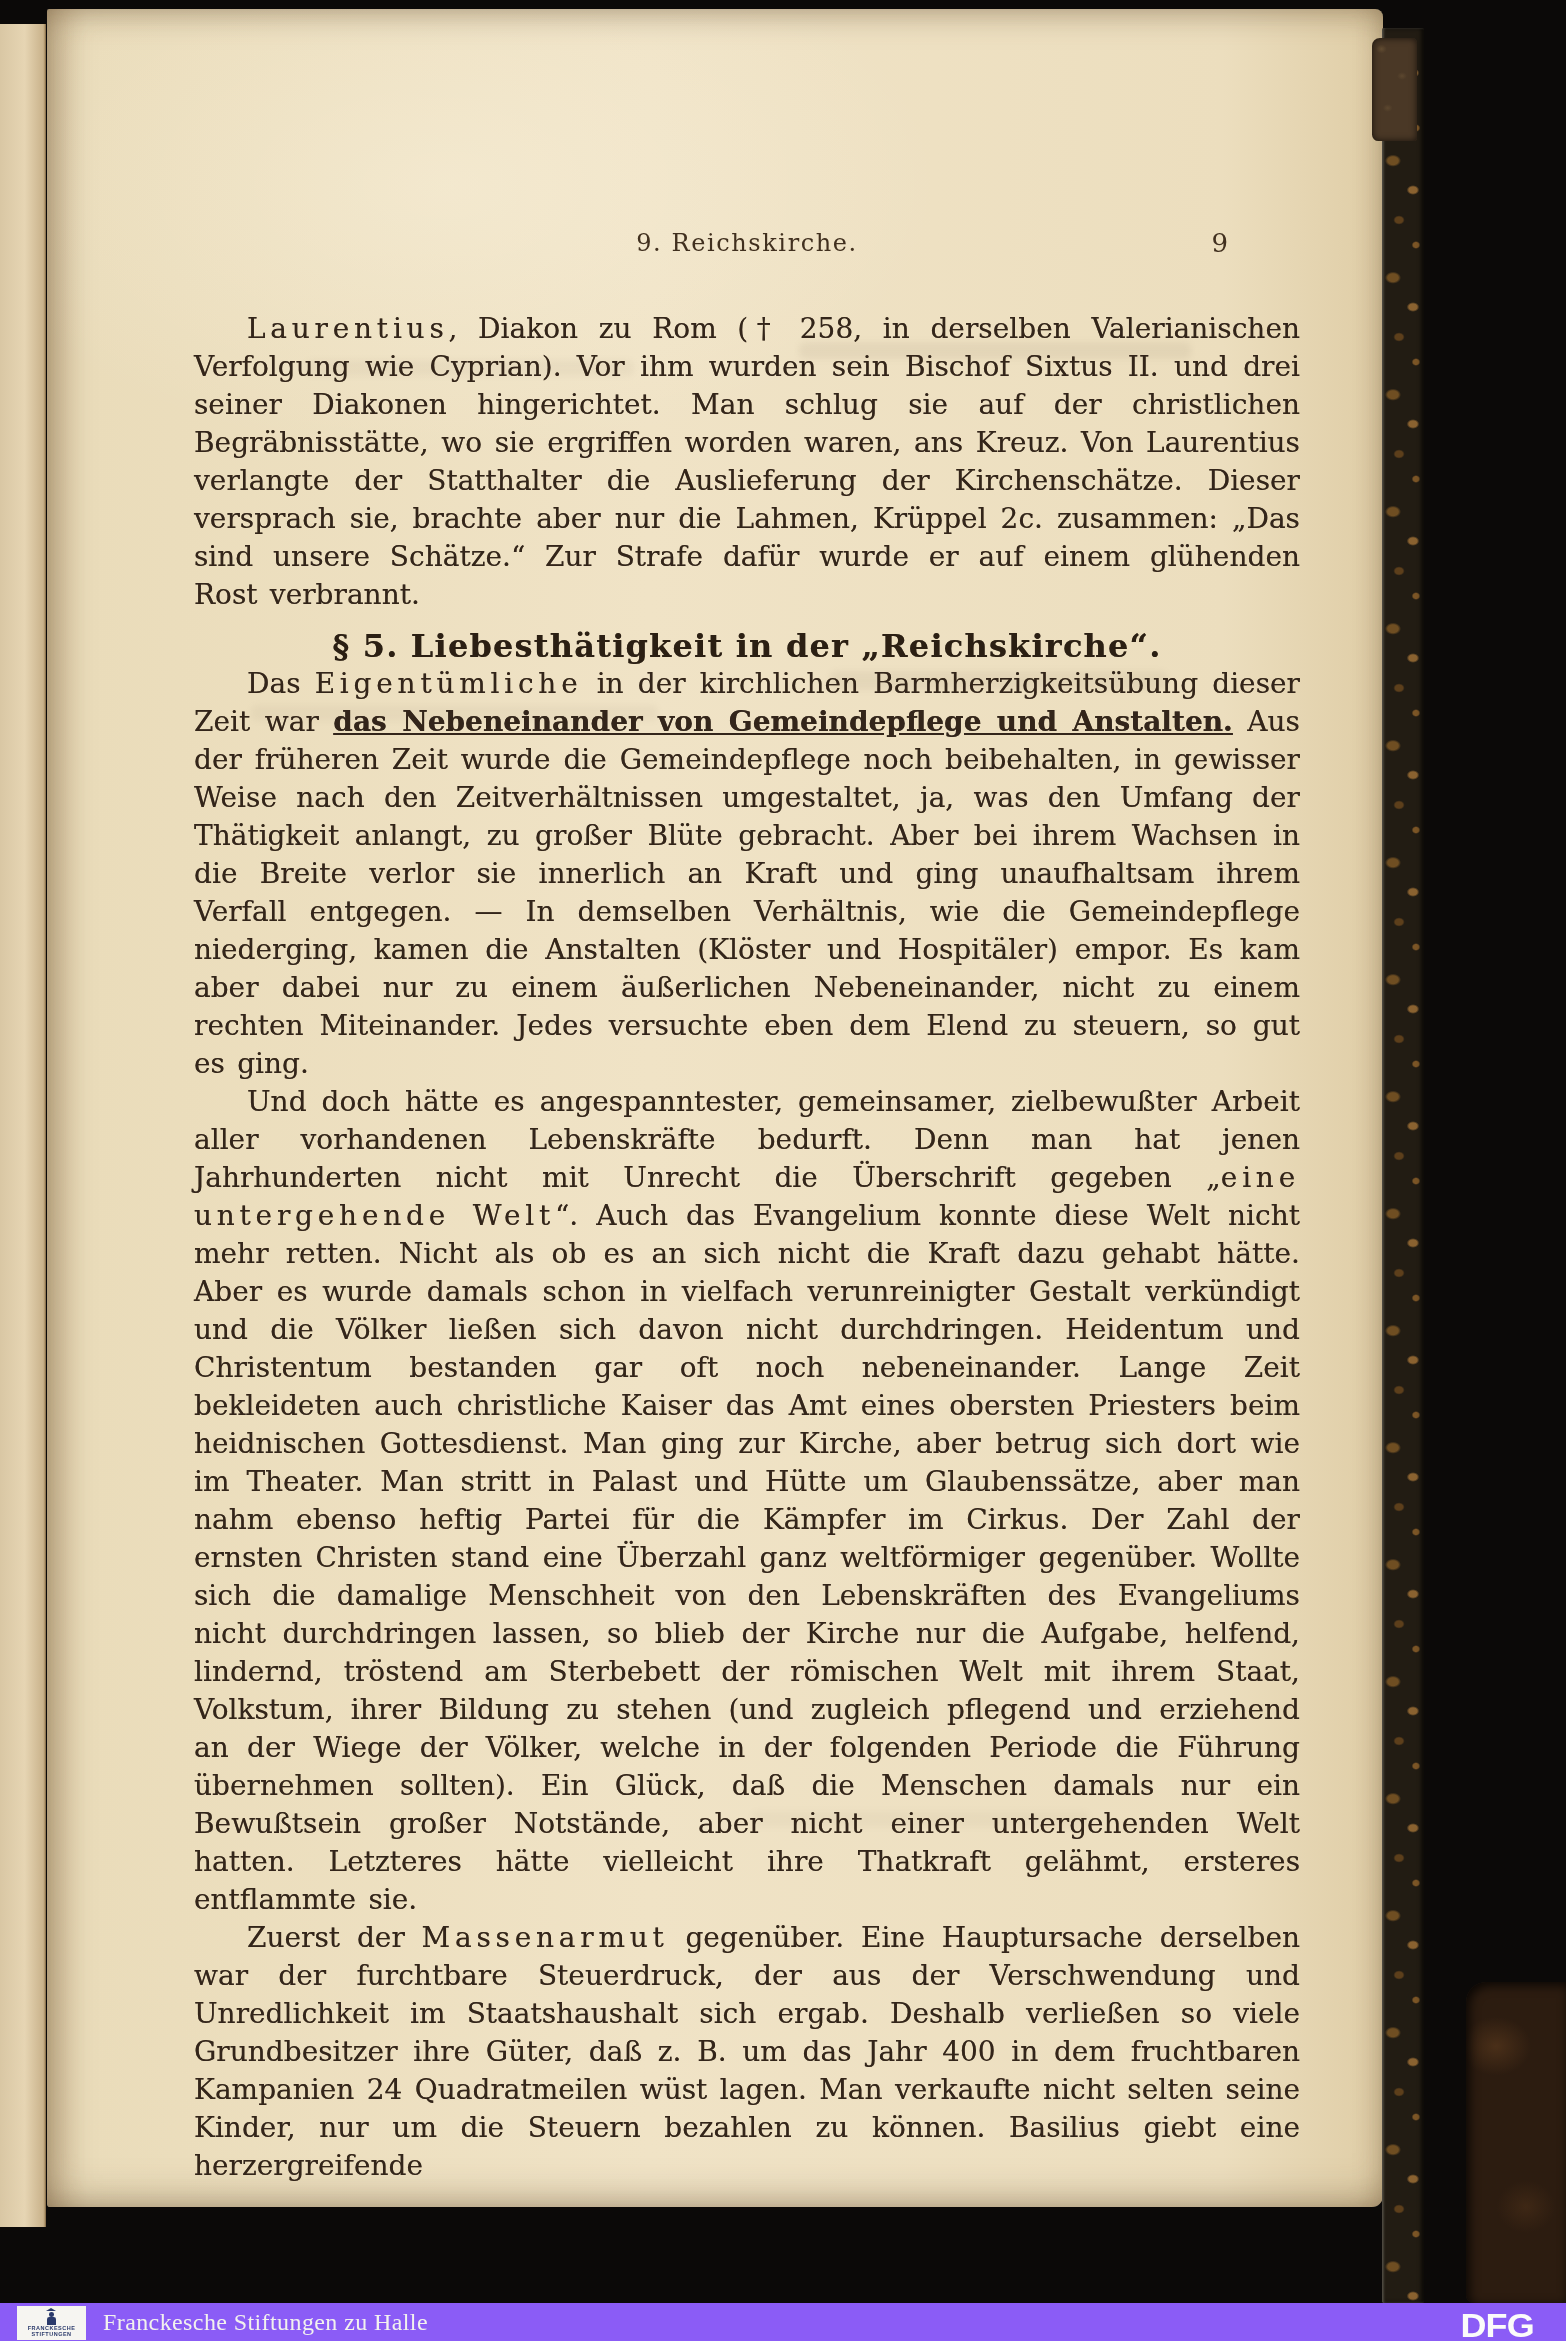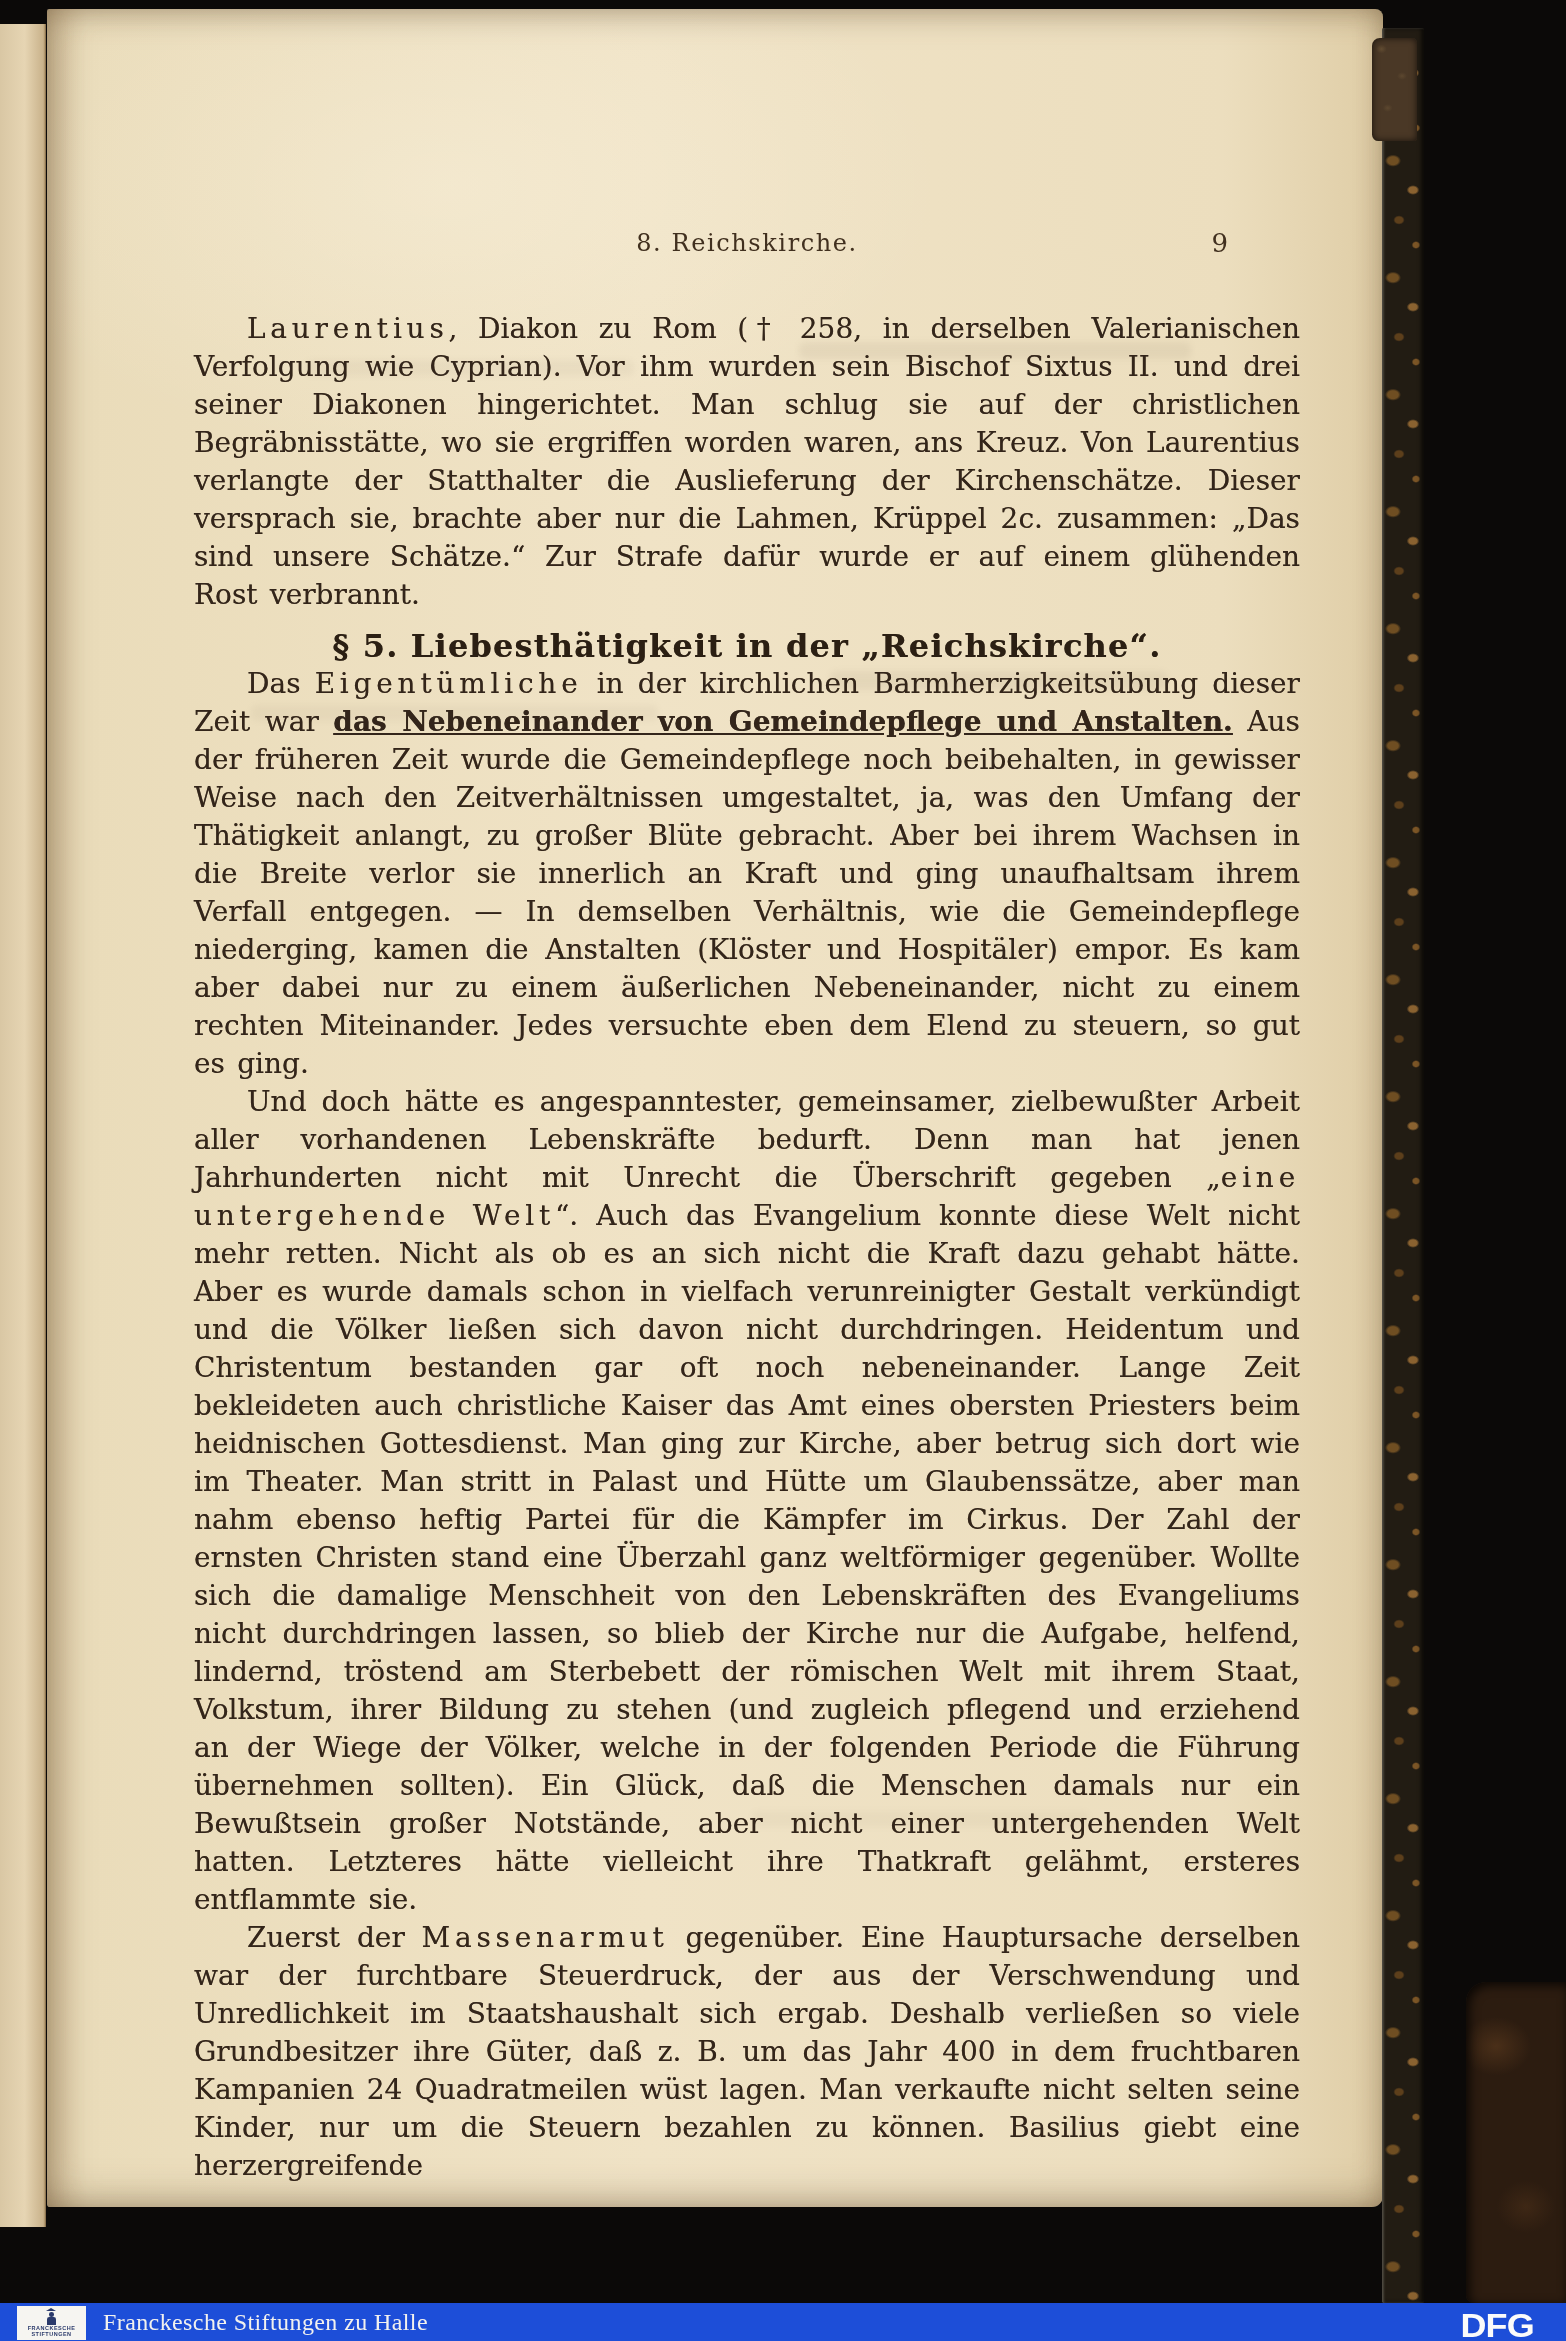--- a/index.html
+++ b/index.html
@@ -91,21 +91,21 @@
     background:
       radial-gradient(47px 39px at 30% 20%, rgba(110,70,35,.45), rgba(0,0,0,0) 75%),
       radial-gradient(39px 35px at 60% 70%, rgba(95,60,30,.35), rgba(0,0,0,0) 75%),
       #2c1c10;
     border-radius:20.4px 0 0 7.8px;
     box-shadow:inset 3.1px 3.1px 11px rgba(0,0,0,.8);
   }
   
   .footer-bar{
     position:absolute;left:0;top:2303px;width:1567px;height:39px;
-    background:#1d4ed8;display:flex;align-items:center;
+    background:#8b5cf6;display:flex;align-items:center;
   }
   .logo-box{
     position:absolute;left:17px;top:3.1px;width:69px;height:34px;
     background:#f6f5f1;display:flex;flex-direction:column;align-items:center;
     padding-top:1.6px;box-sizing:border-box;
   }
   .logo-fig{position:relative;width:15.7px;height:17px;}
   .logo-fig .roof{
     position:absolute;left:2.3px;top:0;width:0;height:0;
     border-left:5.5px solid transparent;border-right:5.5px solid transparent;
@@ -142,21 +142,21 @@
 
 <div class="page">
   <div class="ghost g1"></div>
   <div class="ghost g2"></div>
   <div class="ghost g3"></div>
   <div class="ghost g4"></div>
   <div class="ghost g5"></div>
 
   <div class="col">
     <div class="running-head">
-      <span class="running-title">8. Reichskirche.</span>
+      <span class="running-title">9. Reichskirche.</span>
       <span class="page-number">9</span>
     </div>
 
     <p class="para first"><span class="r-sperr">Laurentius</span><span class="r-plain">, Diakon zu Rom († 258, in derselben Valerianischen Verfolgung wie Cyprian). Vor ihm wurden sein Bischof Sixtus II. und drei seiner Diakonen hingerichtet. Man schlug sie auf der christlichen Begräbnisstätte, wo sie ergriffen worden waren, ans Kreuz. Von Laurentius verlangte der Statthalter die Auslieferung der Kirchenschätze. Dieser versprach sie, brachte aber nur die Lahmen, Krüppel 2c. zusammen: „Das sind unsere Schätze.“ Zur Strafe dafür wurde er auf einem glühenden Rost verbrannt.</span></p>
 
     <h2 class="sec-head">§ 5. Liebesthätigkeit in der „Reichskirche“.</h2>
 
     <p class="para"><span class="r-plain">Das </span><span class="r-sperr">Eigentümliche</span><span class="r-plain"> in der kirchlichen Barmherzigkeitsübung dieser Zeit war </span><span class="r-bold">das Nebeneinander von Gemeindepflege und Anstalten.</span><span class="r-plain"> Aus der früheren Zeit wurde die Gemeindepflege noch beibehalten, in gewisser Weise nach den Zeitverhältnissen umgestaltet, ja, was den Umfang der Thätigkeit anlangt, zu großer Blüte gebracht. Aber bei ihrem Wachsen in die Breite verlor sie innerlich an Kraft und ging unaufhaltsam ihrem Verfall entgegen. — In demselben Verhältnis, wie die Gemeindepflege niederging, kamen die Anstalten (Klöster und Hospitäler) empor. Es kam aber dabei nur zu einem äußerlichen Nebeneinander, nicht zu einem rechten Miteinander. Jedes versuchte eben dem Elend zu steuern, so gut es ging.</span></p>
     <p class="para"><span class="r-plain">Und doch hätte es angespanntester, gemeinsamer, zielbewußter Arbeit aller vorhandenen Lebenskräfte bedurft. Denn man hat jenen Jahrhunderten nicht mit Unrecht die Überschrift gegeben „</span><span class="r-sperr">eine untergehende Welt</span><span class="r-plain">“. Auch das Evangelium konnte diese Welt nicht mehr retten. Nicht als ob es an sich nicht die Kraft dazu gehabt hätte. Aber es wurde damals schon in vielfach verunreinigter Gestalt verkündigt und die Völker ließen sich davon nicht durchdringen. Heidentum und Christentum bestanden gar oft noch nebeneinander. Lange Zeit bekleideten auch christliche Kaiser das Amt eines obersten Priesters beim heidnischen Gottesdienst. Man ging zur Kirche, aber betrug sich dort wie im Theater. Man stritt in Palast und Hütte um Glaubenssätze, aber man nahm ebenso heftig Partei für die Kämpfer im Cirkus. Der Zahl der ernsten Christen stand eine Überzahl ganz weltförmiger gegenüber. Wollte sich die damalige Menschheit von den Lebenskräften des Evangeliums nicht durchdringen lassen, so blieb der Kirche nur die Aufgabe, helfend, lindernd, tröstend am Sterbebett der römischen Welt mit ihrem Staat, Volkstum, ihrer Bildung zu stehen (und zugleich pflegend und erziehend an der Wiege der Völker, welche in der folgenden Periode die Führung übernehmen sollten). Ein Glück, daß die Menschen damals nur ein Bewußtsein großer Notstände, aber nicht einer untergehenden Welt hatten. Letzteres hätte vielleicht ihre Thatkraft gelähmt, ersteres entflammte sie.</span></p>
     <p class="para"><span class="r-plain">Zuerst der </span><span class="r-sperr">Massenarmut</span><span class="r-plain"> gegenüber. Eine Hauptursache derselben war der furchtbare Steuerdruck, der aus der Verschwendung und Unredlichkeit im Staatshaushalt sich ergab. Deshalb verließen so viele Grundbesitzer ihre Güter, daß z. B. um das Jahr 400 in dem fruchtbaren Kampanien 24 Quadratmeilen wüst lagen. Man verkaufte nicht selten seine Kinder, nur um die Steuern bezahlen zu können. Basilius giebt eine herzergreifende</span></p>

